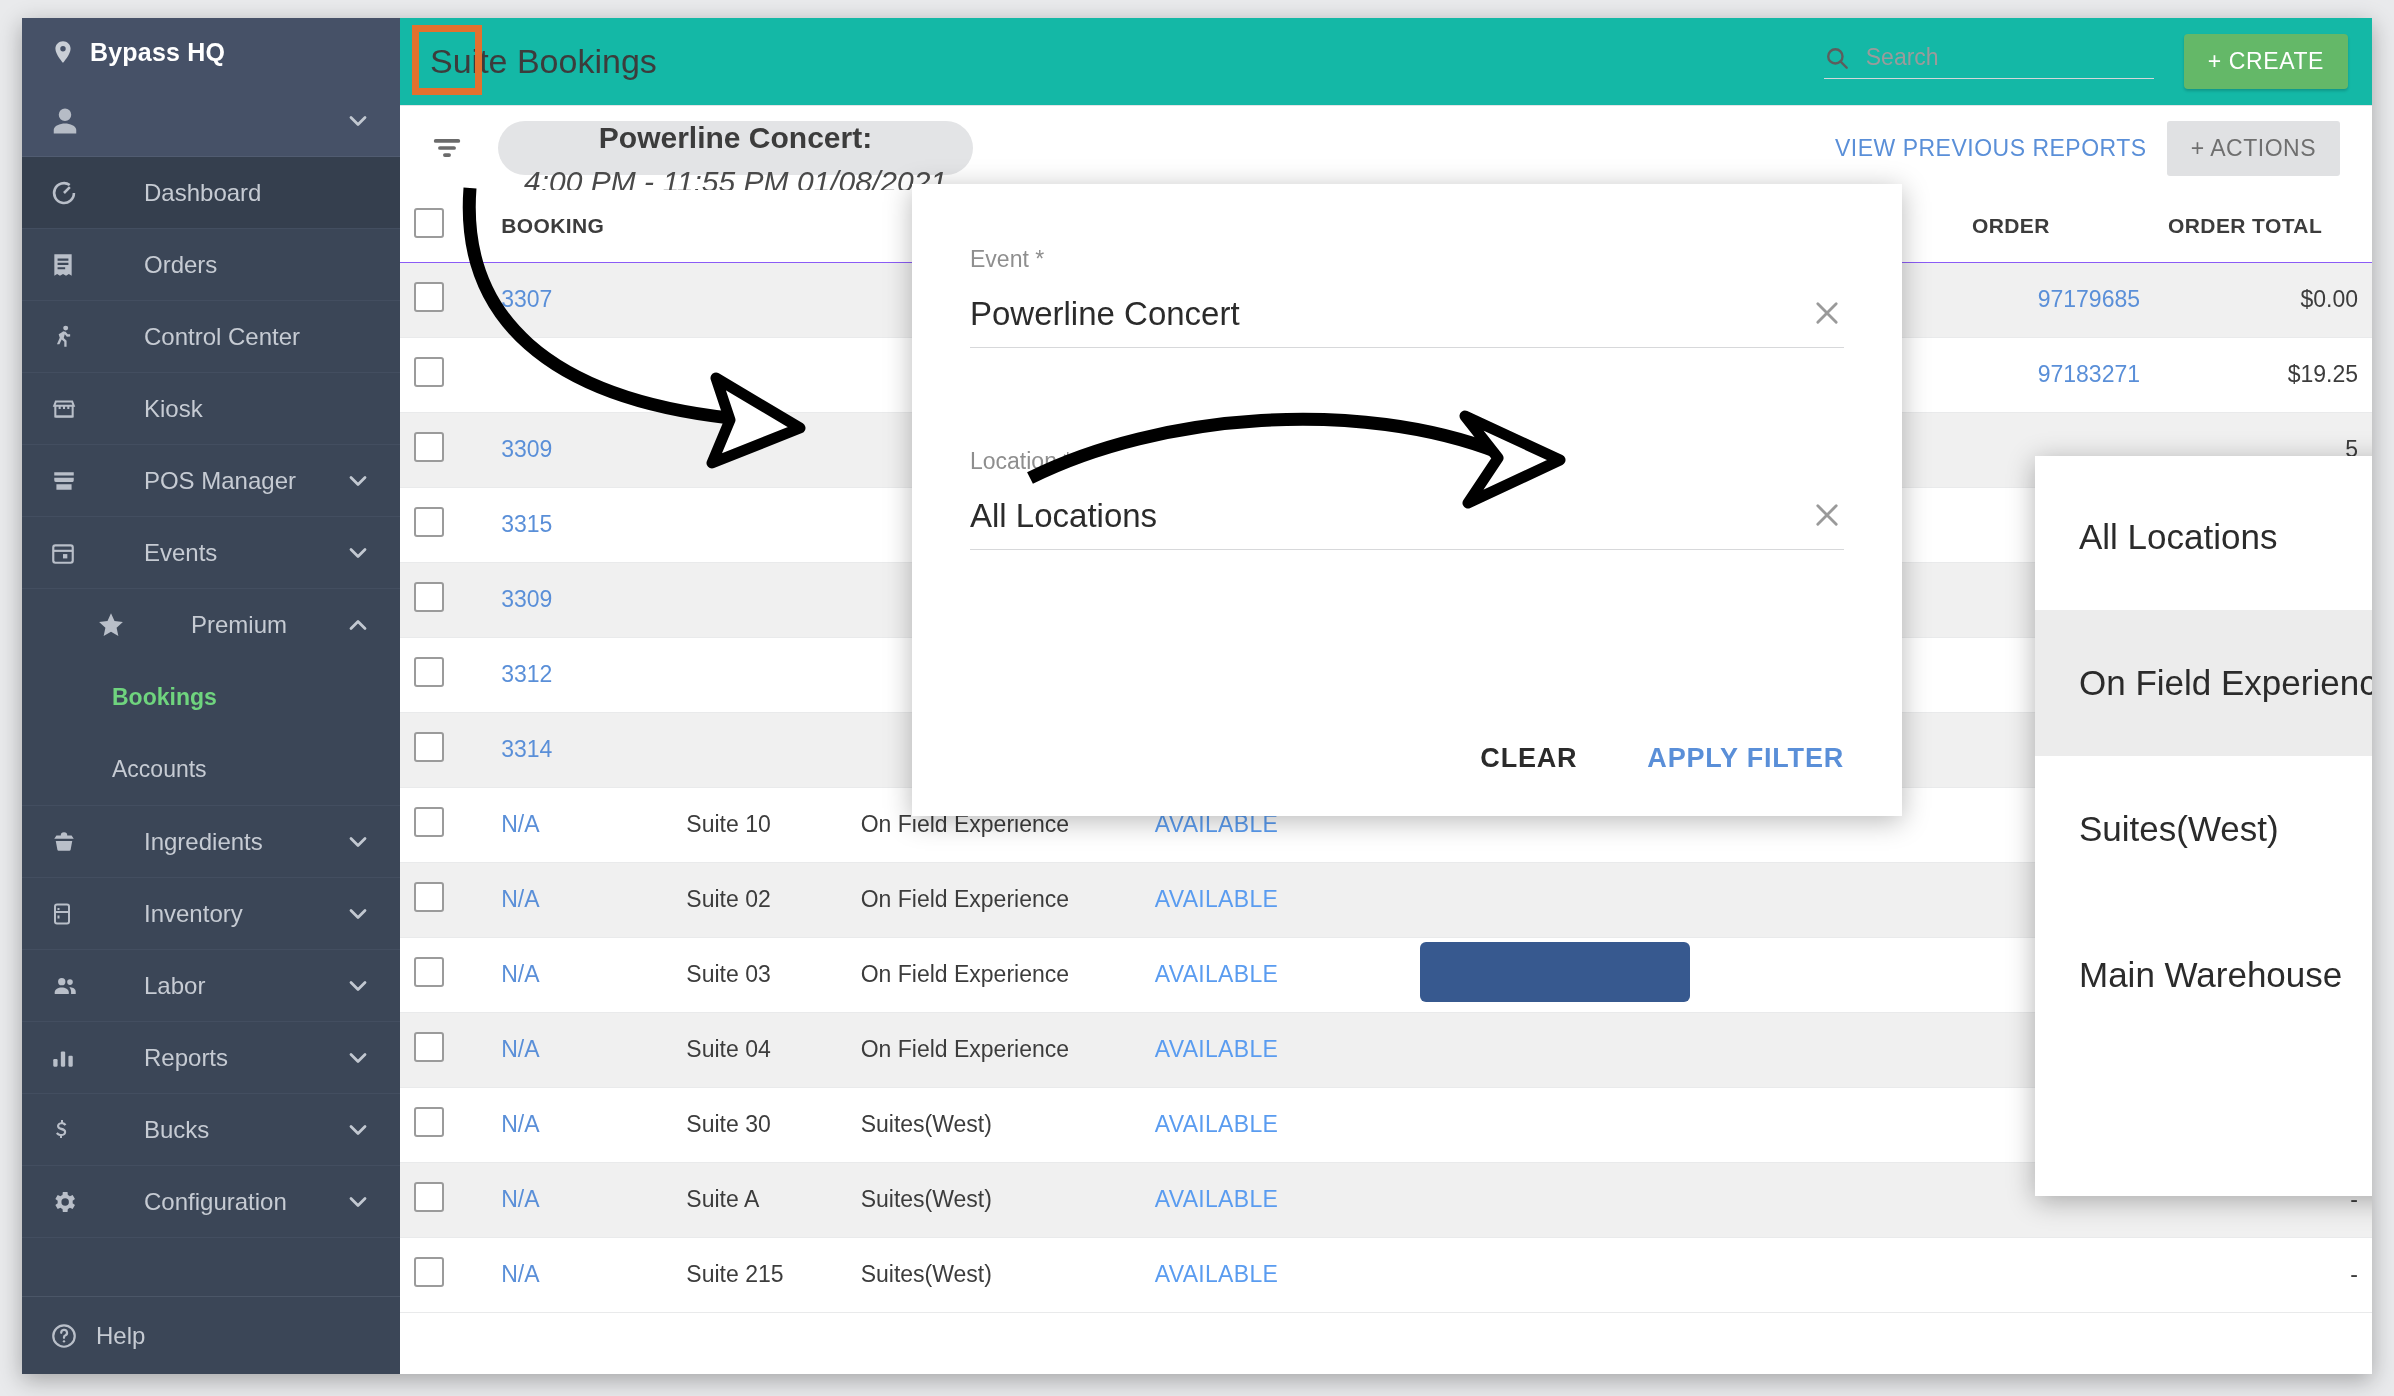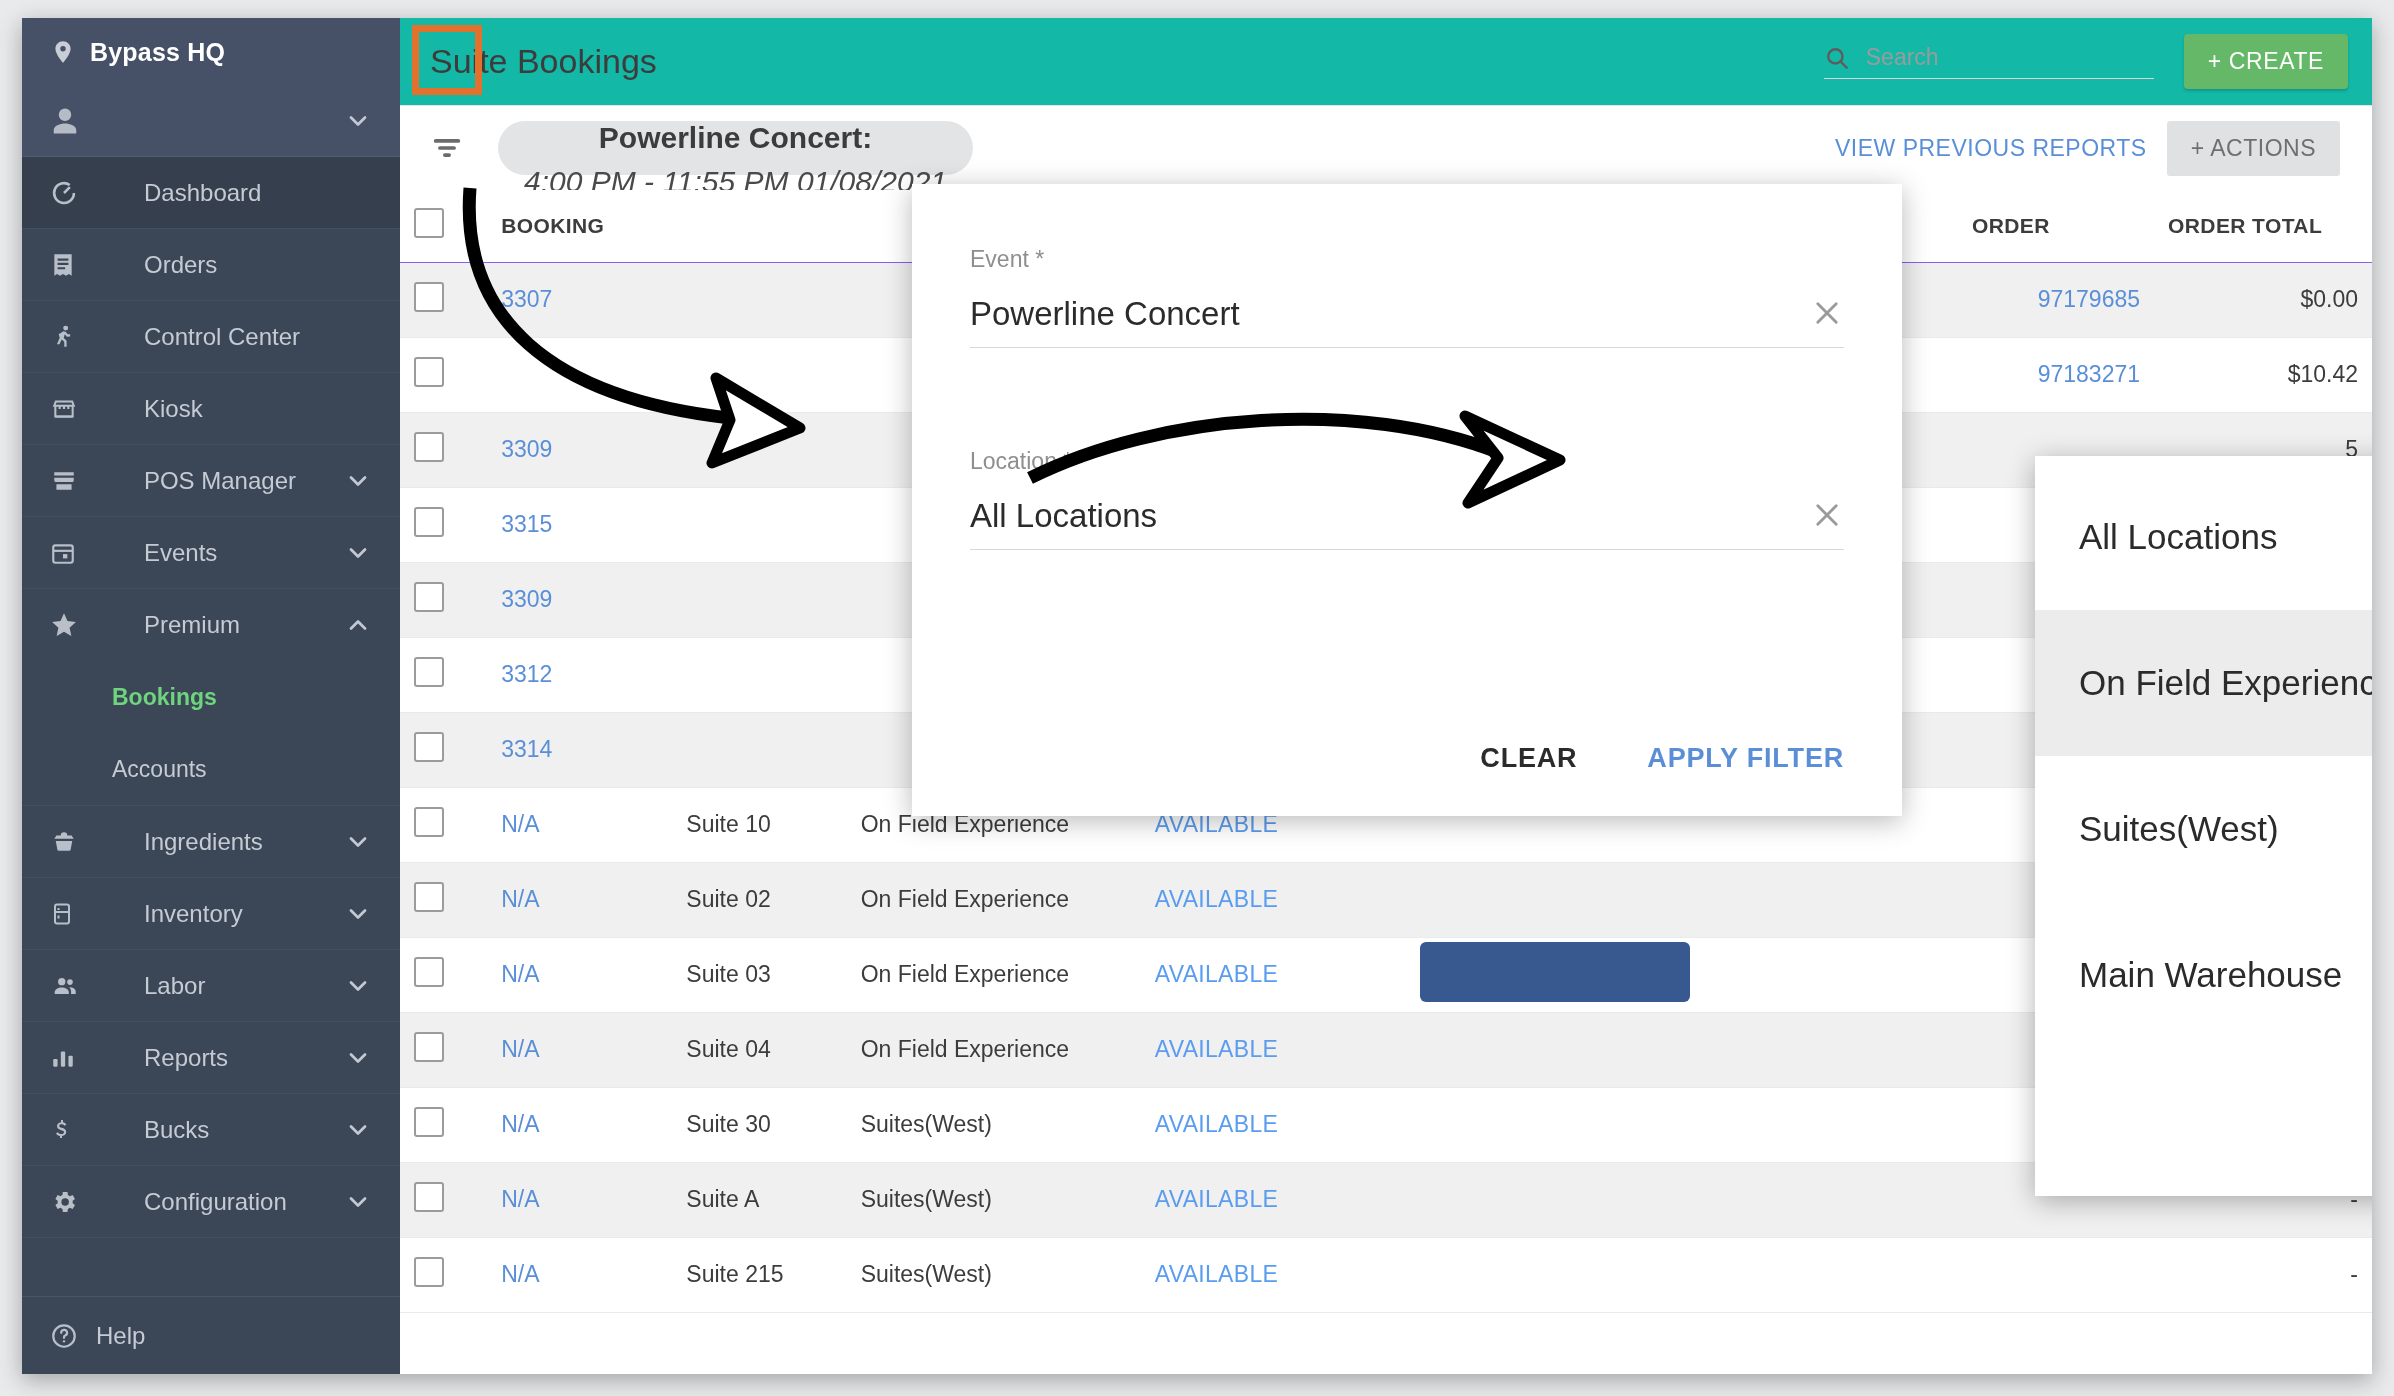--- a/index.html
+++ b/index.html
@@ -58,21 +58,21 @@
     color: #c6cbd3;
     border-bottom: 1px solid #434e60;
     cursor: pointer;
     white-space: nowrap;
     gap: 48px;
   }
   .sb-item.active { background: #353f4e; }
   .sb-item .ic { width: 46px; display:flex; align-items:center; color:#b9bfc9; }
   .sb-item .chev { margin-left:auto; color:#c2c8d1; display:flex; }
   .sb-group { border-bottom: 1px solid #434e60; }
-  .sb-group .sb-item { border-bottom: none; }
+  .sb-group .sb-item { border-bottom: none; margin-left: 47px; }
   .sb-sub {
     height: 72px;
     display: flex; align-items: center;
     padding: 0 28px 0 90px;
     font-size: 23px; color: #c6cbd3;
     cursor: pointer;
   }
   .sb-sub.sel { color: #6fd47e; font-weight: bold; }
   .sb-spacer { flex: 1 1 auto; }
   .sb-help {
@@ -571,21 +571,21 @@
             </tr>
             <tr class="">
               <td class="col-cb"><span class="cb"></span></td>
               <td class="col-book"></td>
               <td class="col-suite"></td>
               <td class="col-loc"></td>
               <td class="col-status"></td>
               <td class="col-mid"></td>
               <td class="col-emp"><span>services</span></td>
               <td class="col-order r"><span class="lnk">97183271</span></td>
-              <td class="col-total r"><span>$10.42</span></td>
+              <td class="col-total r"><span>$19.25</span></td>
             </tr>
             <tr class="alt">
               <td class="col-cb"><span class="cb"></span></td>
               <td class="col-book"><span class="lnk">3309</span></td>
               <td class="col-suite"></td>
               <td class="col-loc"></td>
               <td class="col-status"></td>
               <td class="col-mid"></td>
               <td class="col-emp"></td>
               <td class="col-order r"></td>

